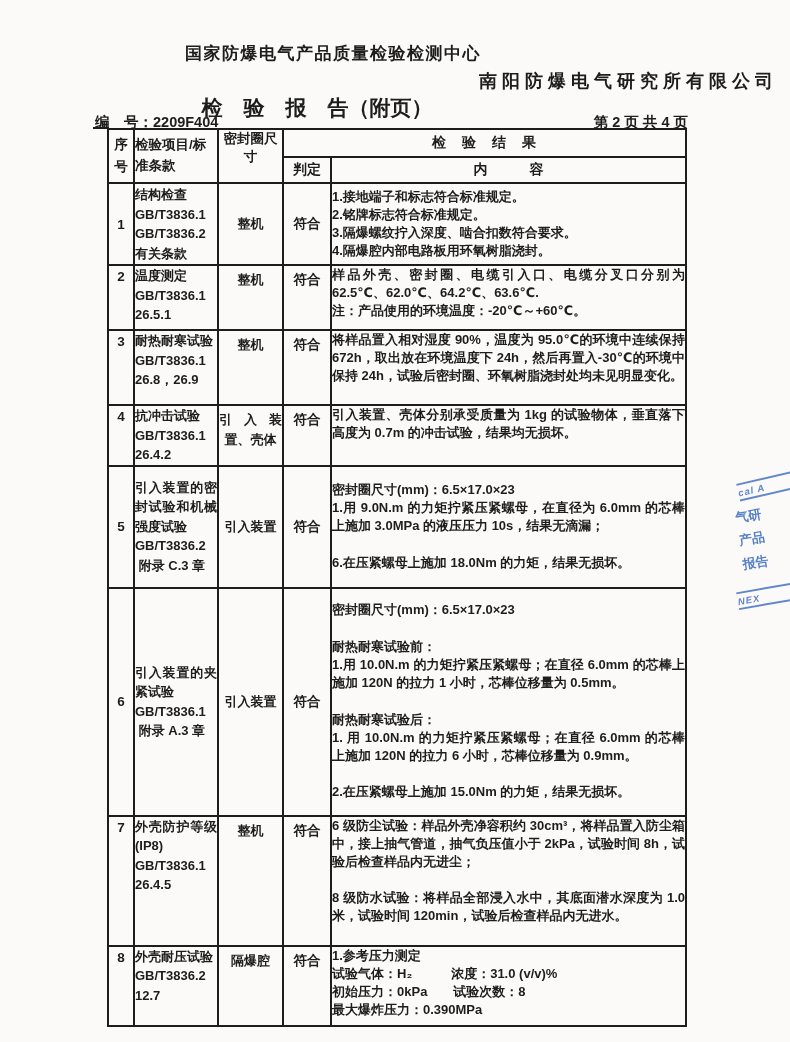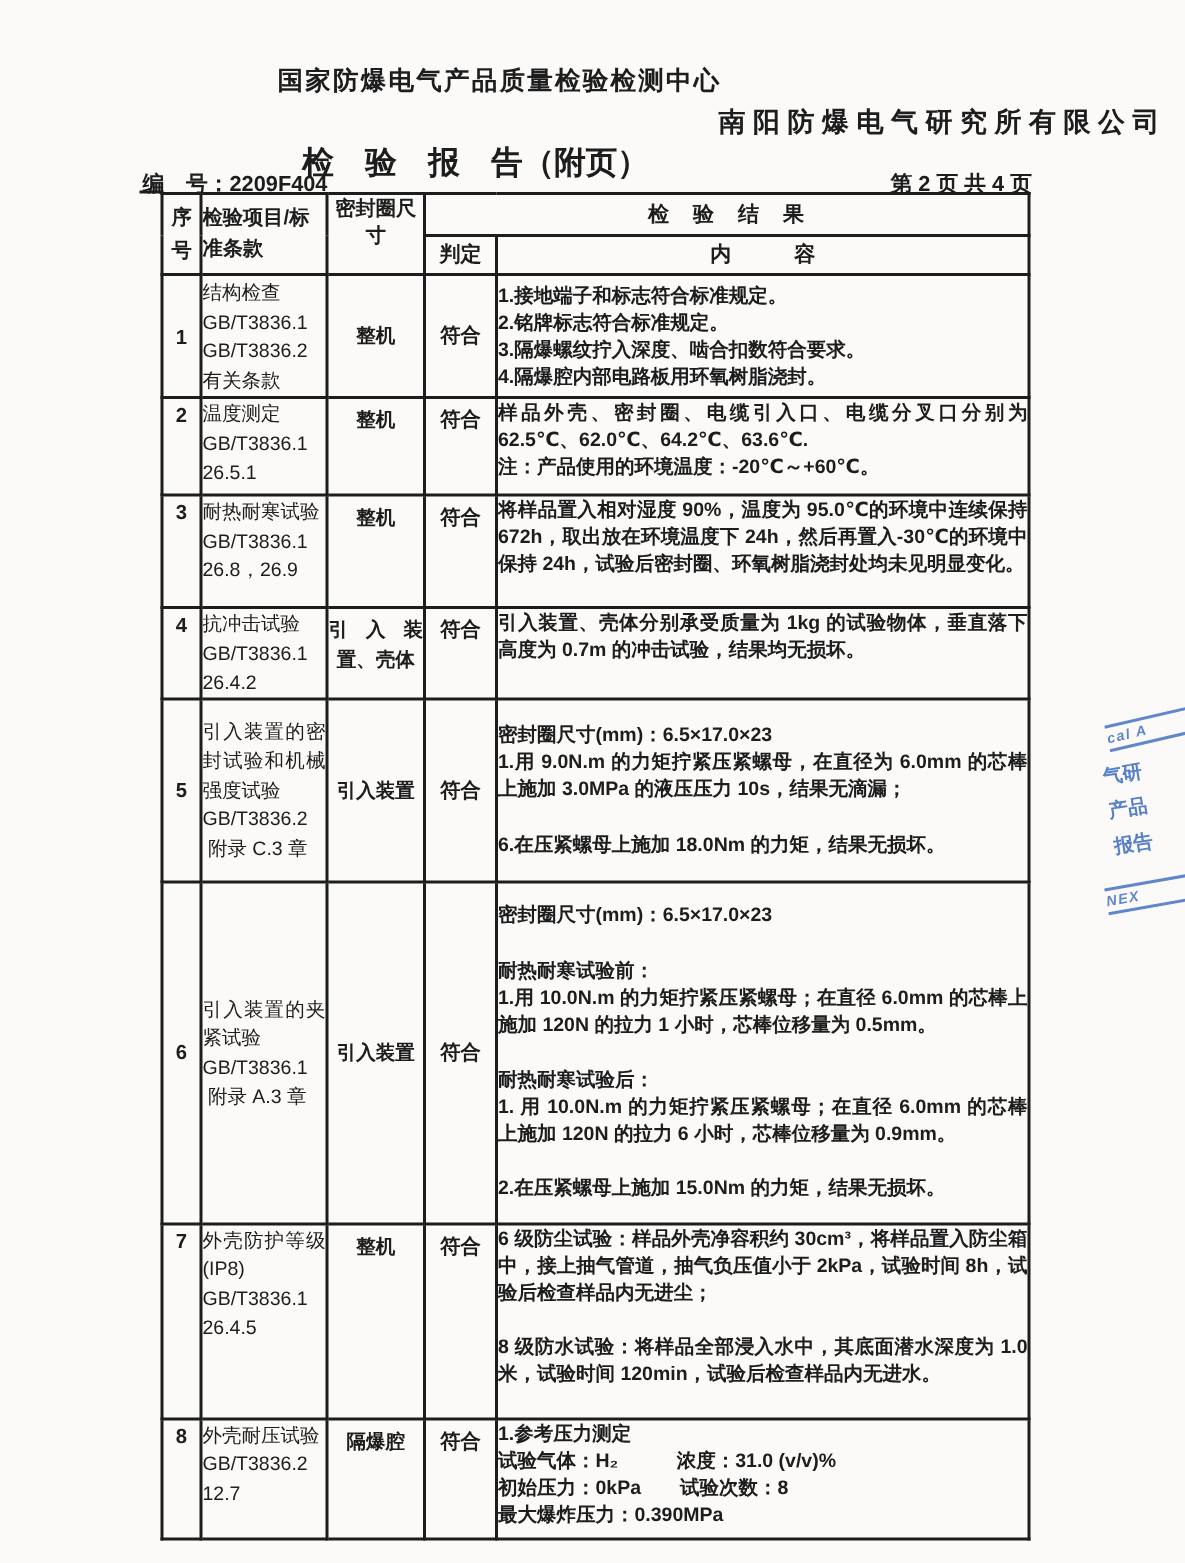--- a/index.html
+++ b/index.html
@@ -37,21 +37,21 @@
   th.h-item{text-align:left;padding:1px 4px 1px 7px;font-size:13.5px;line-height:1.55;margin-left:30px;}
   th.h-part{vertical-align:top;padding-top:5px;font-size:13.5px;}
   th.h-result{letter-spacing:1px;}
   th.h-judge{font-size:14px;}
   th.h-content{font-size:14px;}
 
   tbody tr.va-top td{vertical-align:top;}
   tbody tr.va-middle td{vertical-align:middle;}
   td.c-seq{text-align:center;font-weight:700;font-size:13.5px;}
   tr.va-top td.c-seq{padding-top:3px;}
-  td.c-item{text-align:justify;padding:3px 5px 2px 7px;font-weight:400;font-size:13px;line-height:1.5;}
+  td.c-item{text-align:justify;padding:3px 5px 2px 7px;font-weight:700;font-size:13px;line-height:1.5;}
   .item-line{white-space:pre-wrap;}
   td.c-part{font-weight:700;font-size:13px;line-height:1.5;padding:2px 5px;text-align:justify;text-align-last:center;}
   tr.va-top td.c-part{padding-top:4px;}
   td.c-judge{text-align:center;font-weight:700;font-size:13.5px;}
   tr.va-top td.c-judge{padding-top:5px;}
   td.c-content{padding:3px 6px 2px 8px;font-weight:700;font-size:13px;}
   .content-line{line-height:1.4;text-align:justify;white-space:pre-wrap;}
 
   .stamp{position:absolute;top:460px;right:0;width:56px;height:165px;color:var(--stamp);}
   .stamp .band{

